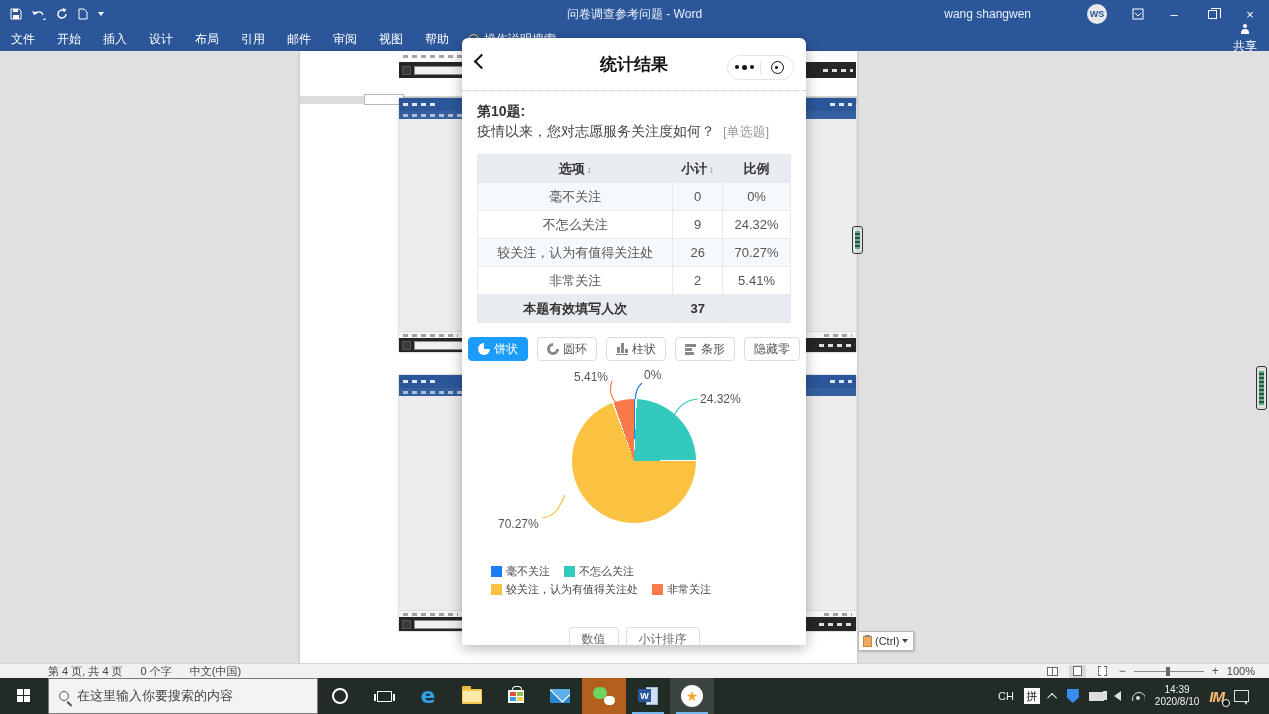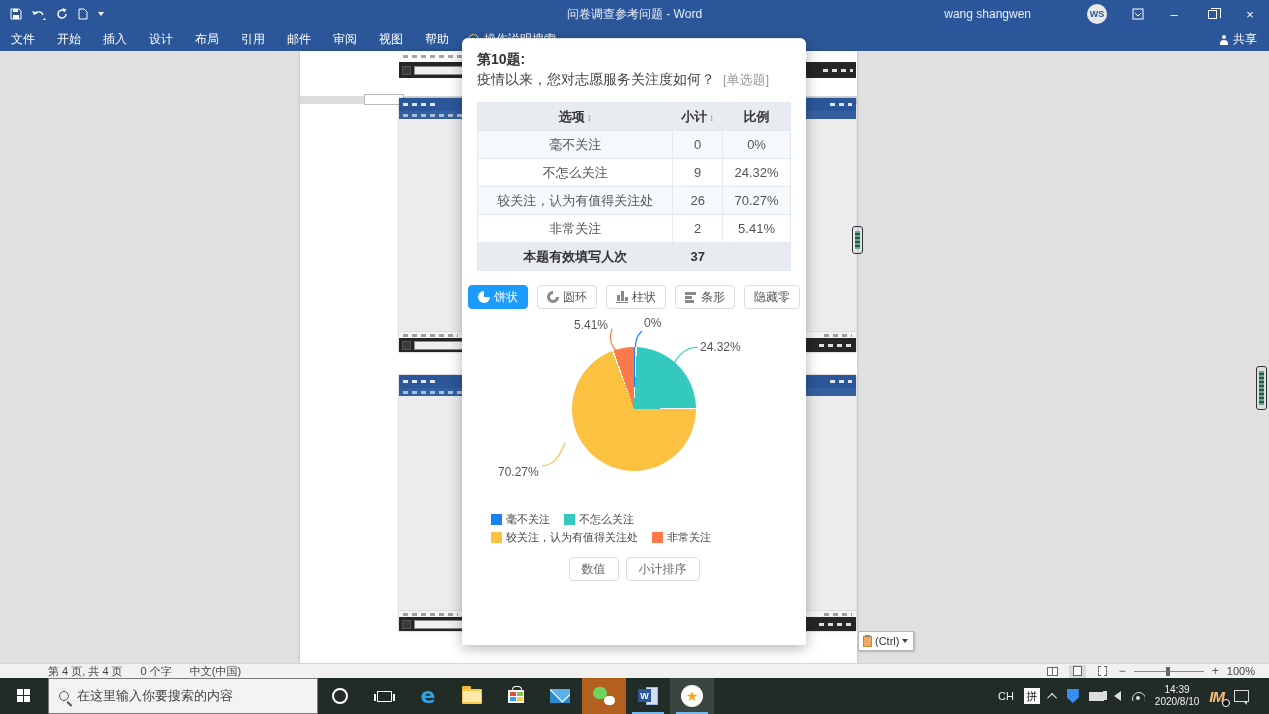--- a/index.html
+++ b/index.html
@@ -19,21 +19,21 @@
   .ribbonopts { width:34px; }
   .restore-glyph { width:9px; height:9px; border:1px solid #fff; position:relative; }
   .restore-glyph:before { content:""; position:absolute; left:2px; top:-3px; width:9px; height:9px; border:1px solid #fff; border-bottom:none; border-left:none; }
 
   
   .tabsrow { position:absolute; left:0; top:28px; width:1269px; height:23px; background:#2b579a; display:flex; align-items:center; color:#fff; font-size:12px; }
   .rtab { padding:0 11px; height:23px; display:flex; align-items:center; white-space:nowrap; }
   .assistant { display:flex; align-items:center; gap:5px; margin-left:8px; white-space:nowrap; }
   .bulb { width:11px; height:11px; border:1px solid #ffd34f; border-radius:50%; position:relative; }
   .bulb:after { content:""; position:absolute; left:3px; top:10px; width:3px; height:2px; background:#ffd34f; }
-  .share { margin-left:auto; margin-right:12px; display:flex; align-items:center; gap:4px; font-size:12px; }
+  .share { margin-left:auto; margin-right:12px; display:flex; align-items:center; gap:4px; font-size:12px;flex-direction:column; }
   .person { width:10px; height:10px; position:relative; }
   .person:before { content:""; position:absolute; left:3px; top:0; width:4px; height:4px; border-radius:50%; background:#fff; }
   .person:after { content:""; position:absolute; left:1px; top:5px; width:8px; height:5px; border-radius:4px 4px 0 0; background:#fff; }
 
   
   .page { position:absolute; left:300px; top:51px; width:557px; height:612px; background:#fff; box-shadow:0 0 3px rgba(0,0,0,.2); }
   .pagegap { position:absolute; left:300px; top:96px; width:557px; height:8px; background:#dcdcdc; }
   .gap-notch { position:absolute; left:364px; top:94px; width:40px; height:11px; background:#fff; border:1px solid #b9b9b9; }
 
   
@@ -105,21 +105,21 @@
   .chart-zone { position:relative; height:190px; margin-top:6px; }
   .pie { position:absolute; left:110px; top:32px; width:124px; height:124px; border-radius:50%; }
   .pie-label { position:absolute; font-size:12px; color:#555; white-space:nowrap; }
   .leaders { position:absolute; left:0; top:0; width:344px; height:190px; pointer-events:none; }
   .leaders path { fill:none; stroke-width:1.2px; }
 
   .legend { margin:8px auto 0; width:286px; font-size:11px; color:#444; line-height:13px; text-align:left; }
   .leg-item { display:inline-flex; align-items:center; gap:4px; margin:0 14px 5px 0; }
   .leg-sq { width:11px; height:11px; display:inline-block; }
 
-  .bottom-btns { display:flex; justify-content:center; gap:7px; margin-top:8px; }
+  .bottom-btns { display:flex; justify-content:center; gap:7px; margin-top:26px; }
   .bbtn { height:24px; padding:0 12px; background:#fff; border:1px solid #ddd; border-radius:4px; font-size:12px; color:#666; display:flex; align-items:center; }
 
   
   .statusbar { position:absolute; left:0; top:663px; width:1269px; height:15px; background:#f1f1f1; border-top:1px solid #d6d6d6; display:flex; align-items:center; font-size:11px; color:#444;padding-left:38px; }
   .sb-left { display:flex; gap:18px; padding-left:10px; }
   .sb-right { margin-left:auto; display:flex; align-items:center; gap:8px; padding-right:14px; }
   .viewic { width:17px; height:13px; display:flex; align-items:center; justify-content:center; }
   .viewic.sel { background:#d9d9d9; }
   .viewic .pg { width:9px; height:10px; border:1px solid #666; background:#fff; }
   .viewic .bk { width:11px; height:9px; border:1px solid #666; background:#fff; position:relative; }
@@ -303,20 +303,37 @@
 
   <div class="side-widget" style="left:1256px; top:366px; height:44px; z-index:60;"></div>
 
   <div class="paste-btn">
     <span class="clip"></span>
     <span>(Ctrl)</span>
     <span class="caret-down"></span>
   </div>
 
   <div class="popup">
+    <div class="pp-header">
+      <span class="pp-back"></span>
+      <span class="pp-title">统计结果</span>
+      <div class="pp-capsule">
+        <div class="half">
+            <span class="dots3">
+              <i></i>
+              <i></i>
+              <i></i>
+            </span>
+          </div>
+        <div class="divider"></div>
+        <div class="half">
+            <span class="target-icon"></span>
+          </div>
+      </div>
+    </div>
     <div class="pp-divider"></div>
 
     <div class="pp-question">
       <div class="q-no">第10题:</div>
       <div class="q-text">
         <span>疫情以来，您对志愿服务关注度如何？</span><span class="q-type">[单选题]</span>
       </div>
     </div>
 
     <table class="stats">

